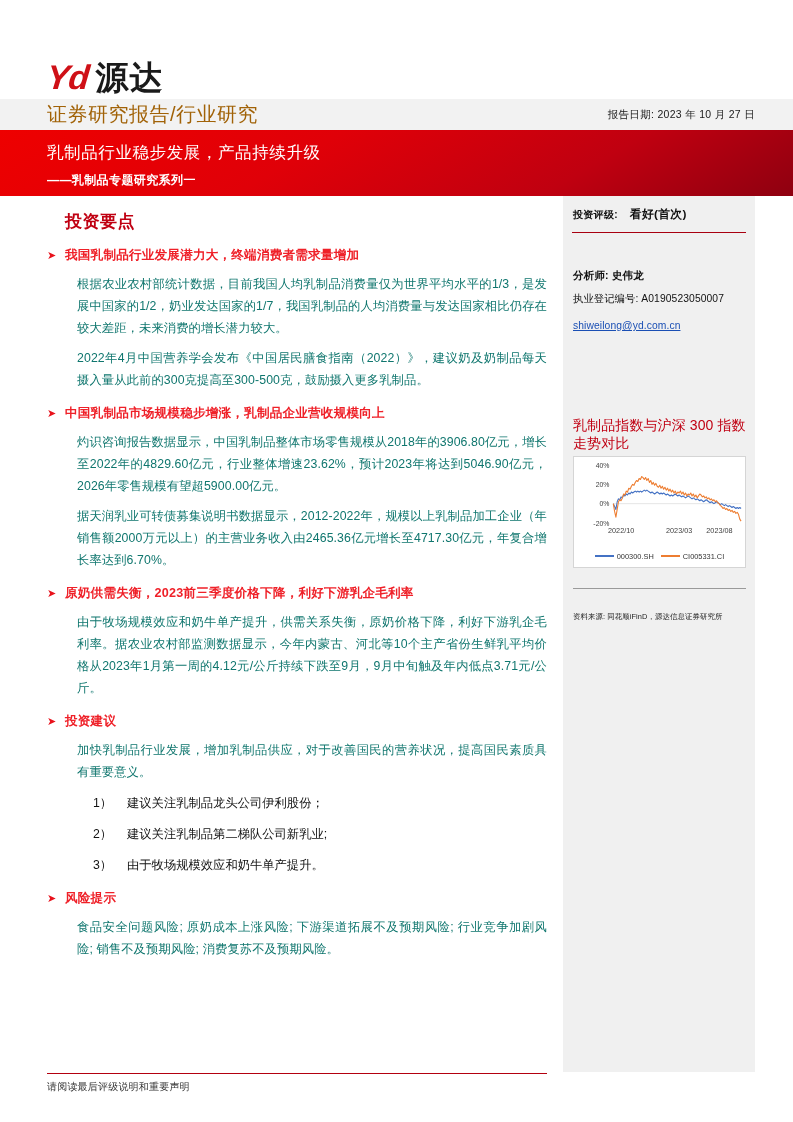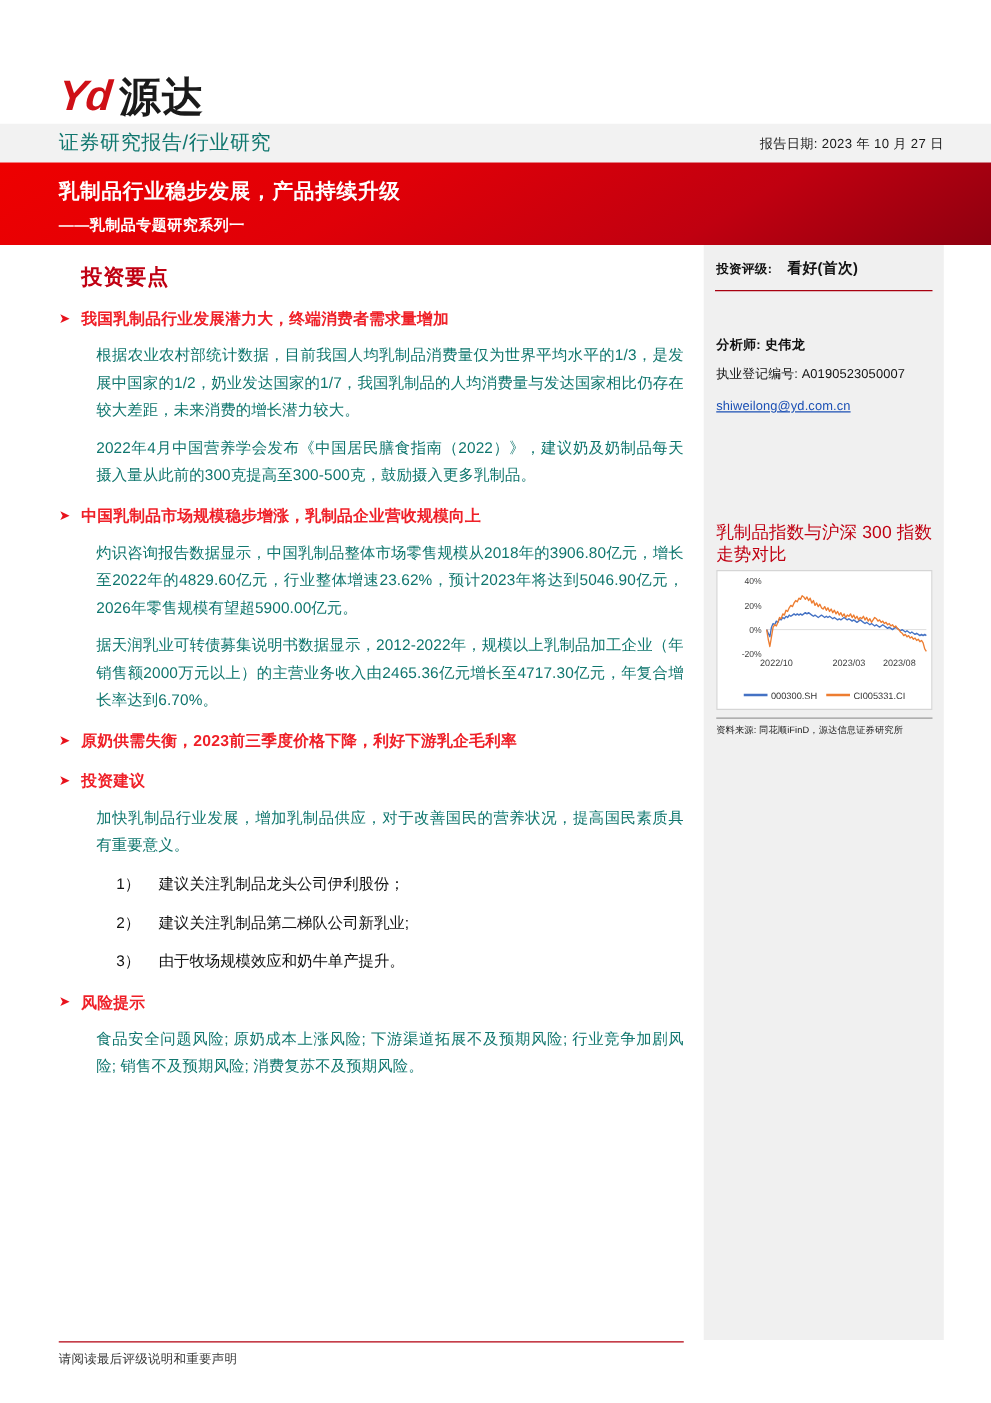--- a/index.html
+++ b/index.html
@@ -57,23 +57,23 @@
     top: 99px;
     width: 793px;
     height: 31px;
     background: #f2f2f2;
     display: flex;
     align-items: center;
   }
   .subheader-title {
     position: absolute;
     left: 47px;
-    font-size: 16px;
+    font-size: 20px;
     font-weight: normal;
-    color: #0f766e;
+    color: #a16207;
     letter-spacing: 0.5px;
   }
   .subheader-date {
     position: absolute;
     right: 38px;
     font-size: 10.5px;
     color: #1a1a1a;
     letter-spacing: 0.3px;
   }
 
@@ -84,21 +84,21 @@
     top: 130px;
     width: 793px;
     height: 66px;
     background: linear-gradient(150deg, #ee0000 0%, #e00008 38%, #c00010 72%, #8e0010 100%);
   }
   .banner-title {
     position: absolute;
     left: 47px;
     top: 12px;
     font-size: 16.5px;
-    font-weight: bold;
+    font-weight: normal;
     color: #ffffff;
     letter-spacing: 0.6px;
   }
   .banner-sub {
     position: absolute;
     left: 47px;
     top: 42px;
     font-size: 12px;
     font-weight: bold;
     color: #ffffff;
@@ -264,22 +264,22 @@
     display: flex;
     align-items: center;
     gap: 3px;
   }
   .legend-swatch {
     display: inline-block;
     width: 19px;
     height: 1.8px;
   }
   .chart-source {
-    margin-top: 6px;
-    padding-top: 4px;
+    margin-top: 20px;
+    padding-top: 23px;
     border-top: 1px solid #9a9a9a;
     font-size: 7.4px;
     color: #1a1a1a;
     letter-spacing: 0.1px;
   }
 
   
   .footer-rule {
     position: absolute;
     left: 47px;
@@ -331,20 +331,21 @@
           <div class="bullet-row">
             <span class="bullet-mark">➤</span>
             <span class="bullet-text">中国乳制品市场规模稳步增涨，乳制品企业营收规模向上</span>
           </div>
           <div class="para">灼识咨询报告数据显示，中国乳制品整体市场零售规模从2018年的3906.80亿元，增长至2022年的4829.60亿元，行业整体增速23.62%，预计2023年将达到5046.90亿元，2026年零售规模有望超5900.00亿元。</div>
           <div class="para">据天润乳业可转债募集说明书数据显示，2012-2022年，规模以上乳制品加工企业（年销售额2000万元以上）的主营业务收入由2465.36亿元增长至4717.30亿元，年复合增长率达到6.70%。</div>
           <div class="bullet-row">
             <span class="bullet-mark">➤</span>
             <span class="bullet-text">原奶供需失衡，2023前三季度价格下降，利好下游乳企毛利率</span>
           </div>
+          <div class="para">由于牧场规模效应和奶牛单产提升，供需关系失衡，原奶价格下降，利好下游乳企毛利率。据农业农村部监测数据显示，今年内蒙古、河北等10个主产省份生鲜乳平均价格从2023年1月第一周的4.12元/公斤持续下跌至9月，9月中旬触及年内低点3.71元/公斤。</div>
           <div class="bullet-row">
             <span class="bullet-mark">➤</span>
             <span class="bullet-text">投资建议</span>
           </div>
           <div class="para">加快乳制品行业发展，增加乳制品供应，对于改善国民的营养状况，提高国民素质具有重要意义。</div>
           <div class="numlist">
             <span class="num">1）</span>
             <span>建议关注乳制品龙头公司伊利股份；</span>
           </div>
           <div class="numlist">

